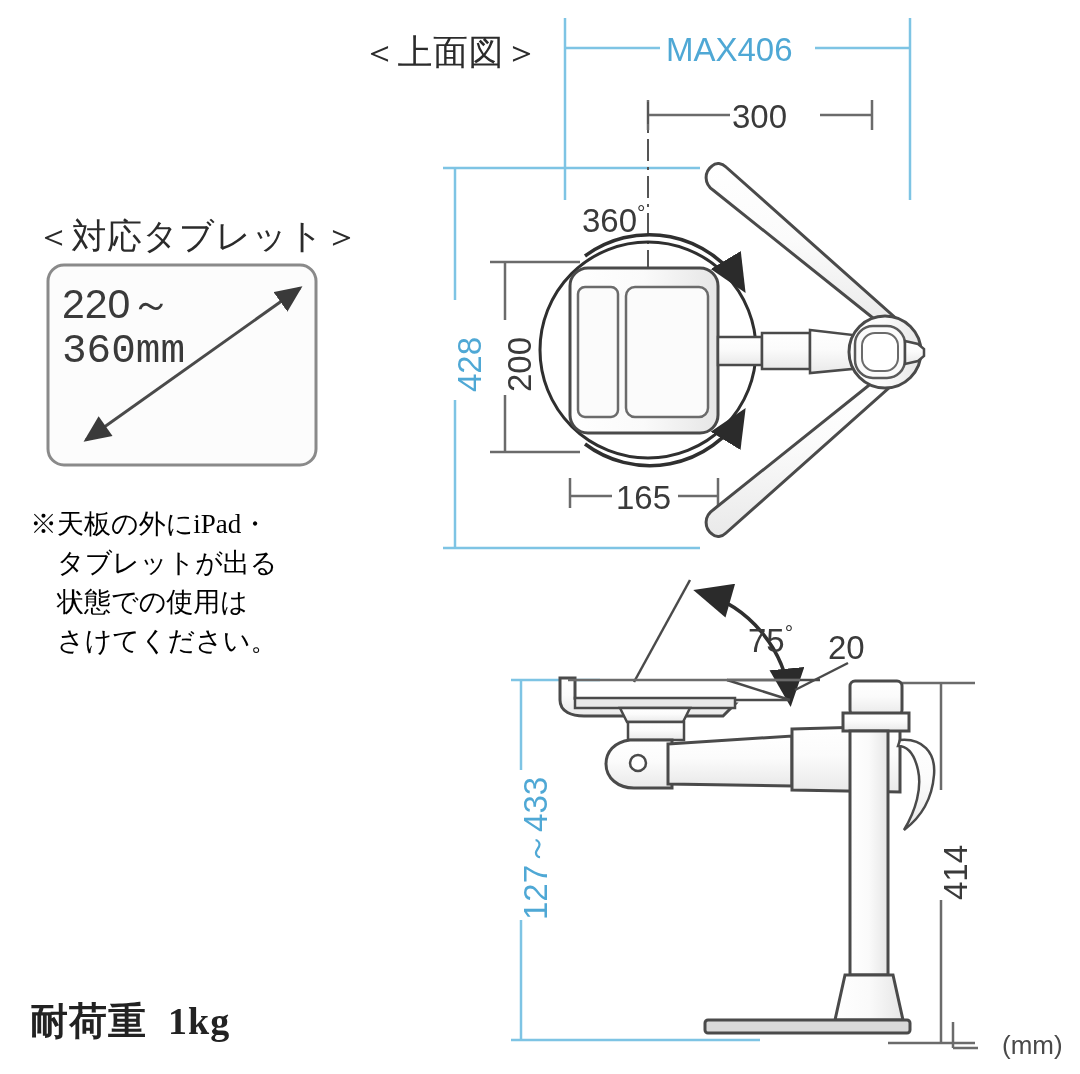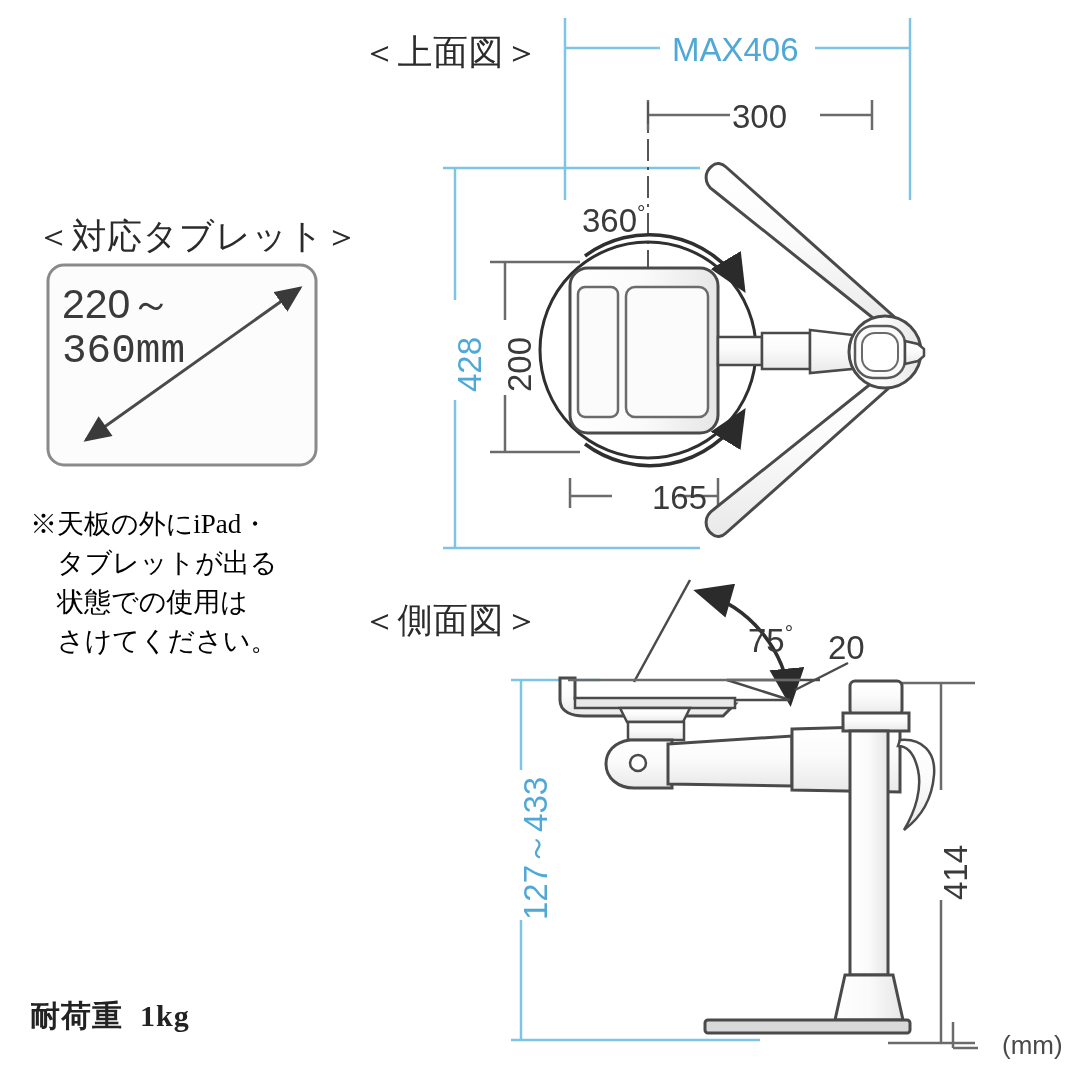--- a/index.html
+++ b/index.html
@@ -56,21 +56,21 @@
     font-size: 27px;
     color: #000000;
     line-height: 1.45;
   }
   .tab-label {
     font-size: 41px;
     color: #3a3a3a;
     line-height: 1.3;
   }
   .load {
-    font-size: 30px;
+    font-size: 38px;
     font-weight: bold;
     color: #222222;
     letter-spacing: 1px;
   }
   .unit {
     font-size: 26px;
     color: #4a4a4a;
   }
   .deg-small { font-size: 21px; vertical-align: super; }
 </style>
@@ -266,33 +266,32 @@
   <div class="txt tab-label" style="left:62px; top:278px;">220～</div>
   <div class="txt tab-label" style="left:62px; top:325px;font-family:Liberation Mono, monospace;">360mm</div>
 
   <div class="txt jp note" style="left:30px; top:505px;">※天板の外にiPad・
 　タブレットが出る
 　状態での使用は
 　さけてください。</div>
 
   <div class="txt jp section-head" style="left:362px; top:32px;">＜上面図＞</div>
 
-  <div class="txt dim-blue" style="left:666px; top:30px;margin-left:6px;">MAX406</div>
+  <div class="txt dim-blue" style="left:666px; top:30px;">MAX406</div>
 
   <div class="txt dim" style="left:732px; top:97px;">300</div>
 
   <div class="txt dim-blue dim-rot" style="left:450px; top:392px;">428</div>
 
   <div class="txt dim dim-rot" style="left:500px; top:392px;">200</div>
 
   <div class="txt dim" style="left:582px; top:200px;"><span>360</span><span class="deg-small">°</span></div>
 
-  <div class="txt dim" style="left:616px; top:478px;margin-left:36px;">165</div>
-
-  <div class="txt jp section-head" style="left:362px; top:600px;">＜側面図＞</div>
+  <div class="txt dim" style="left:616px; top:478px;">165</div>
+
 
   <div class="txt dim" style="left:748px; top:620px;"><span>75</span><span class="deg-small">°</span></div>
 
   <div class="txt dim" style="left:828px; top:628px;">20</div>
 
   <div class="txt dim-blue dim-rot" style="left:516px; top:920px;">127～433</div>
 
   <div class="txt dim dim-rot" style="left:936px; top:900px;">414</div>
 
   <div class="txt jp load" style="left:30px; top:998px;">耐荷重  1kg</div>

